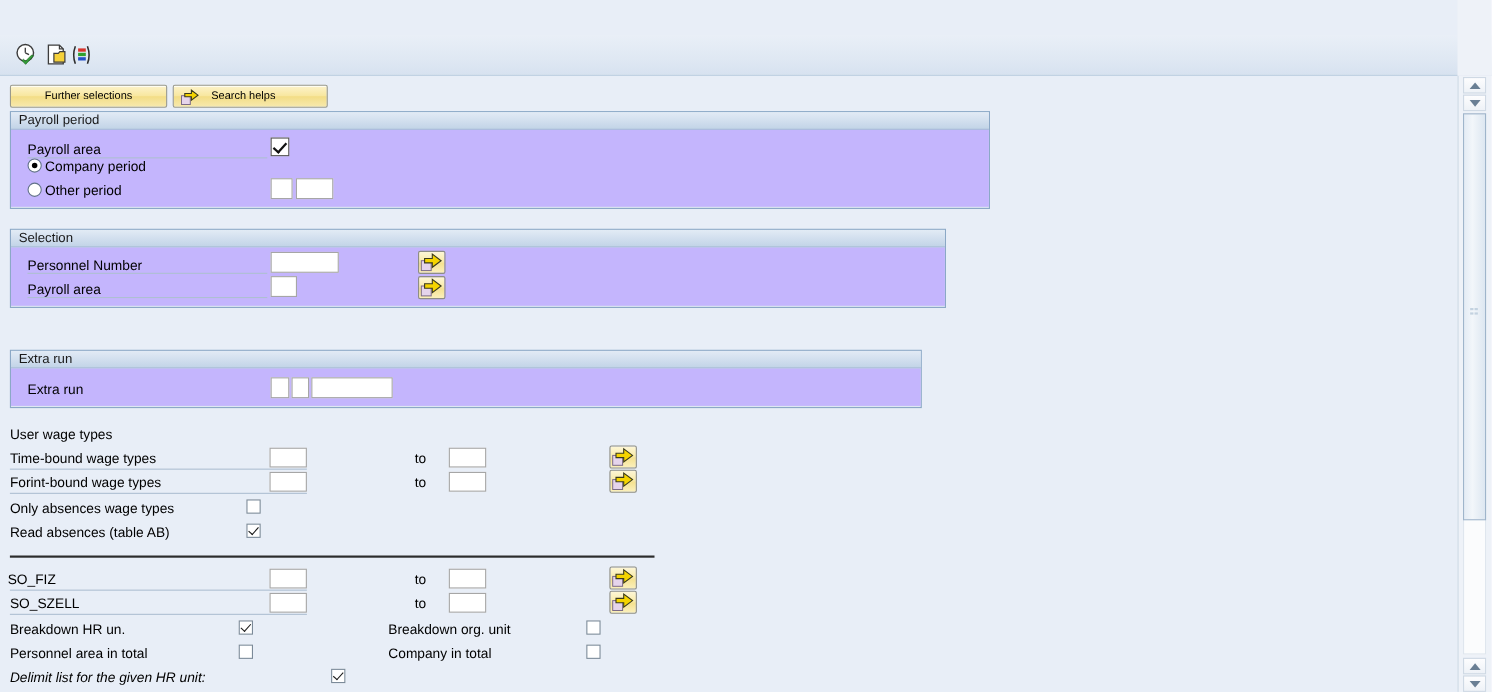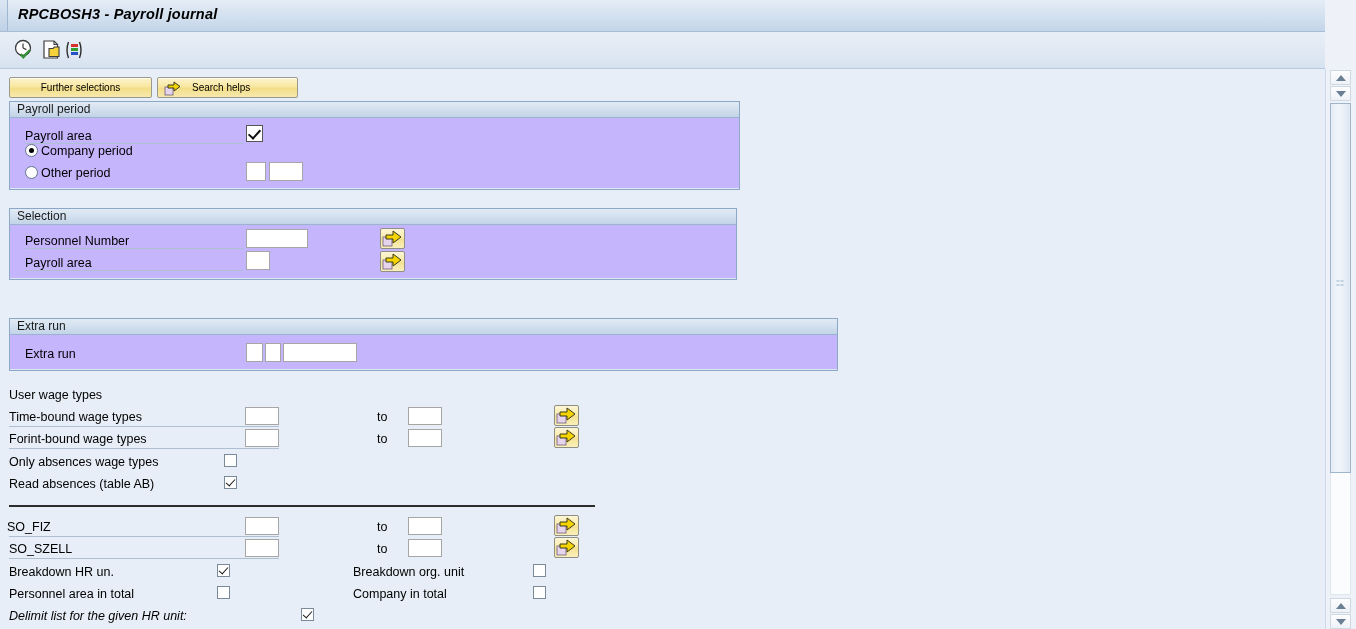--- a/index.html
+++ b/index.html
@@ -245,24 +245,20 @@
     position: absolute; right: 0; top: 0;
     width: 31px; height: 69px;
     background: #eef2f8;
   }
 </style>
 </head>
 <body>
 
 <div id="app">
 
-  <div class="titlebar">
-    <div class="leftedge"></div>
-    <div class="title-text">RPCBOSH3 - Payroll journal</div>
-  </div>
 
   <div class="toolbar">
 
     <div class="tb-icon" style="left:12px;">
       <svg width="24" height="24" viewBox="0 0 24 24">
         <circle cx="11" cy="10" r="7.5" fill="#ffffff" stroke="#3c3c3c" stroke-width="1.3"></circle>
         <line x1="11" y1="10" x2="11" y2="5.5" stroke="#3c3c3c" stroke-width="1.2"></line>
         <line x1="11" y1="10" x2="14.4" y2="11.6" stroke="#3c3c3c" stroke-width="1.2"></line>
         <path d="M8 17 L11.3 20.5 L18.5 12.6 L16.6 12.2 L11.2 17.6 L9.4 15.9 Z" fill="#35a03a" stroke="#1d6b21" stroke-width="0.7"></path>
       </svg>
@@ -298,40 +294,40 @@
     <div class="btn" style="left:157px; top:8px; width:141px; height:21px; justify-content:flex-start; padding-left:34px;">
       <span style="position:absolute; left:6px; top:2px; width:18px; height:16px;">
         <svg width="18" height="16" viewBox="0 0 18 16">
           <rect x="1" y="7" width="8" height="8" fill="#e5d4ec" stroke="#7b6a86" stroke-width="0.9"></rect>
           <path d="M4 5 H10 V2 L16 6.5 L10 11 V8 H4 Z" fill="#f5d400" stroke="#3a3a1c" stroke-width="1"></path>
         </svg>
       </span>
       <span>Search helps</span>
     </div>
 
-    <div class="group" style="left:9px; top:32px; width:731px; height:89px;">
+    <div class="group" style="left:9px; top:32px; width:891px; height:89px;">
       <div class="group-header">Payroll period</div>
       <div class="group-body">
 
         <div class="lbl" style="left:15px; top:11px;">Payroll area</div>
         <div class="lbl-underline" style="left:15px; top:25px; width:218px;"></div>
         <div class="cb-big" style="left:236px; top:7px;"></div>
 
         <div class="rb sel" style="left:15px; top:26px;"></div>
         <div class="lbl" style="left:31px; top:26px;">Company period</div>
 
         <div class="rb" style="left:15px; top:48px;"></div>
         <div class="lbl" style="left:31px; top:48px;">Other period</div>
 
         <input class="inp" style="left: 236px; top: 44px; width: 20px; height: 19px;" value="">
         <input class="inp" style="left: 259px; top: 44px; width: 34px; height: 19px;" value="">
       </div>
     </div>
 
-    <div class="group" style="left:9px; top:139px; width:728px; height:72px;">
+    <div class="group" style="left:9px; top:139px; width:851px; height:72px;">
       <div class="group-header">Selection</div>
       <div class="group-body">
 
         <div class="lbl" style="left:15px; top:9px;">Personnel Number</div>
         <div class="lbl-underline" style="left:15px; top:23px; width:218px;"></div>
         <input class="inp" style="left: 236px; top: 4px; width: 62px; height: 19px;" value="">
         <div class="msbtn" style="left:370px; top:3px;">
           <svg width="23" height="19" viewBox="0 0 23 19" style="display:block">
             <rect x="2" y="8" width="9" height="9" fill="#e5d4ec" stroke="#7b6a86" stroke-width="0.9"></rect>
             <path d="M5 6 H12 V2 L20 8 L12 14 V10 H5 Z" fill="#f5d400" stroke="#3a3a1c" stroke-width="1"></path>

